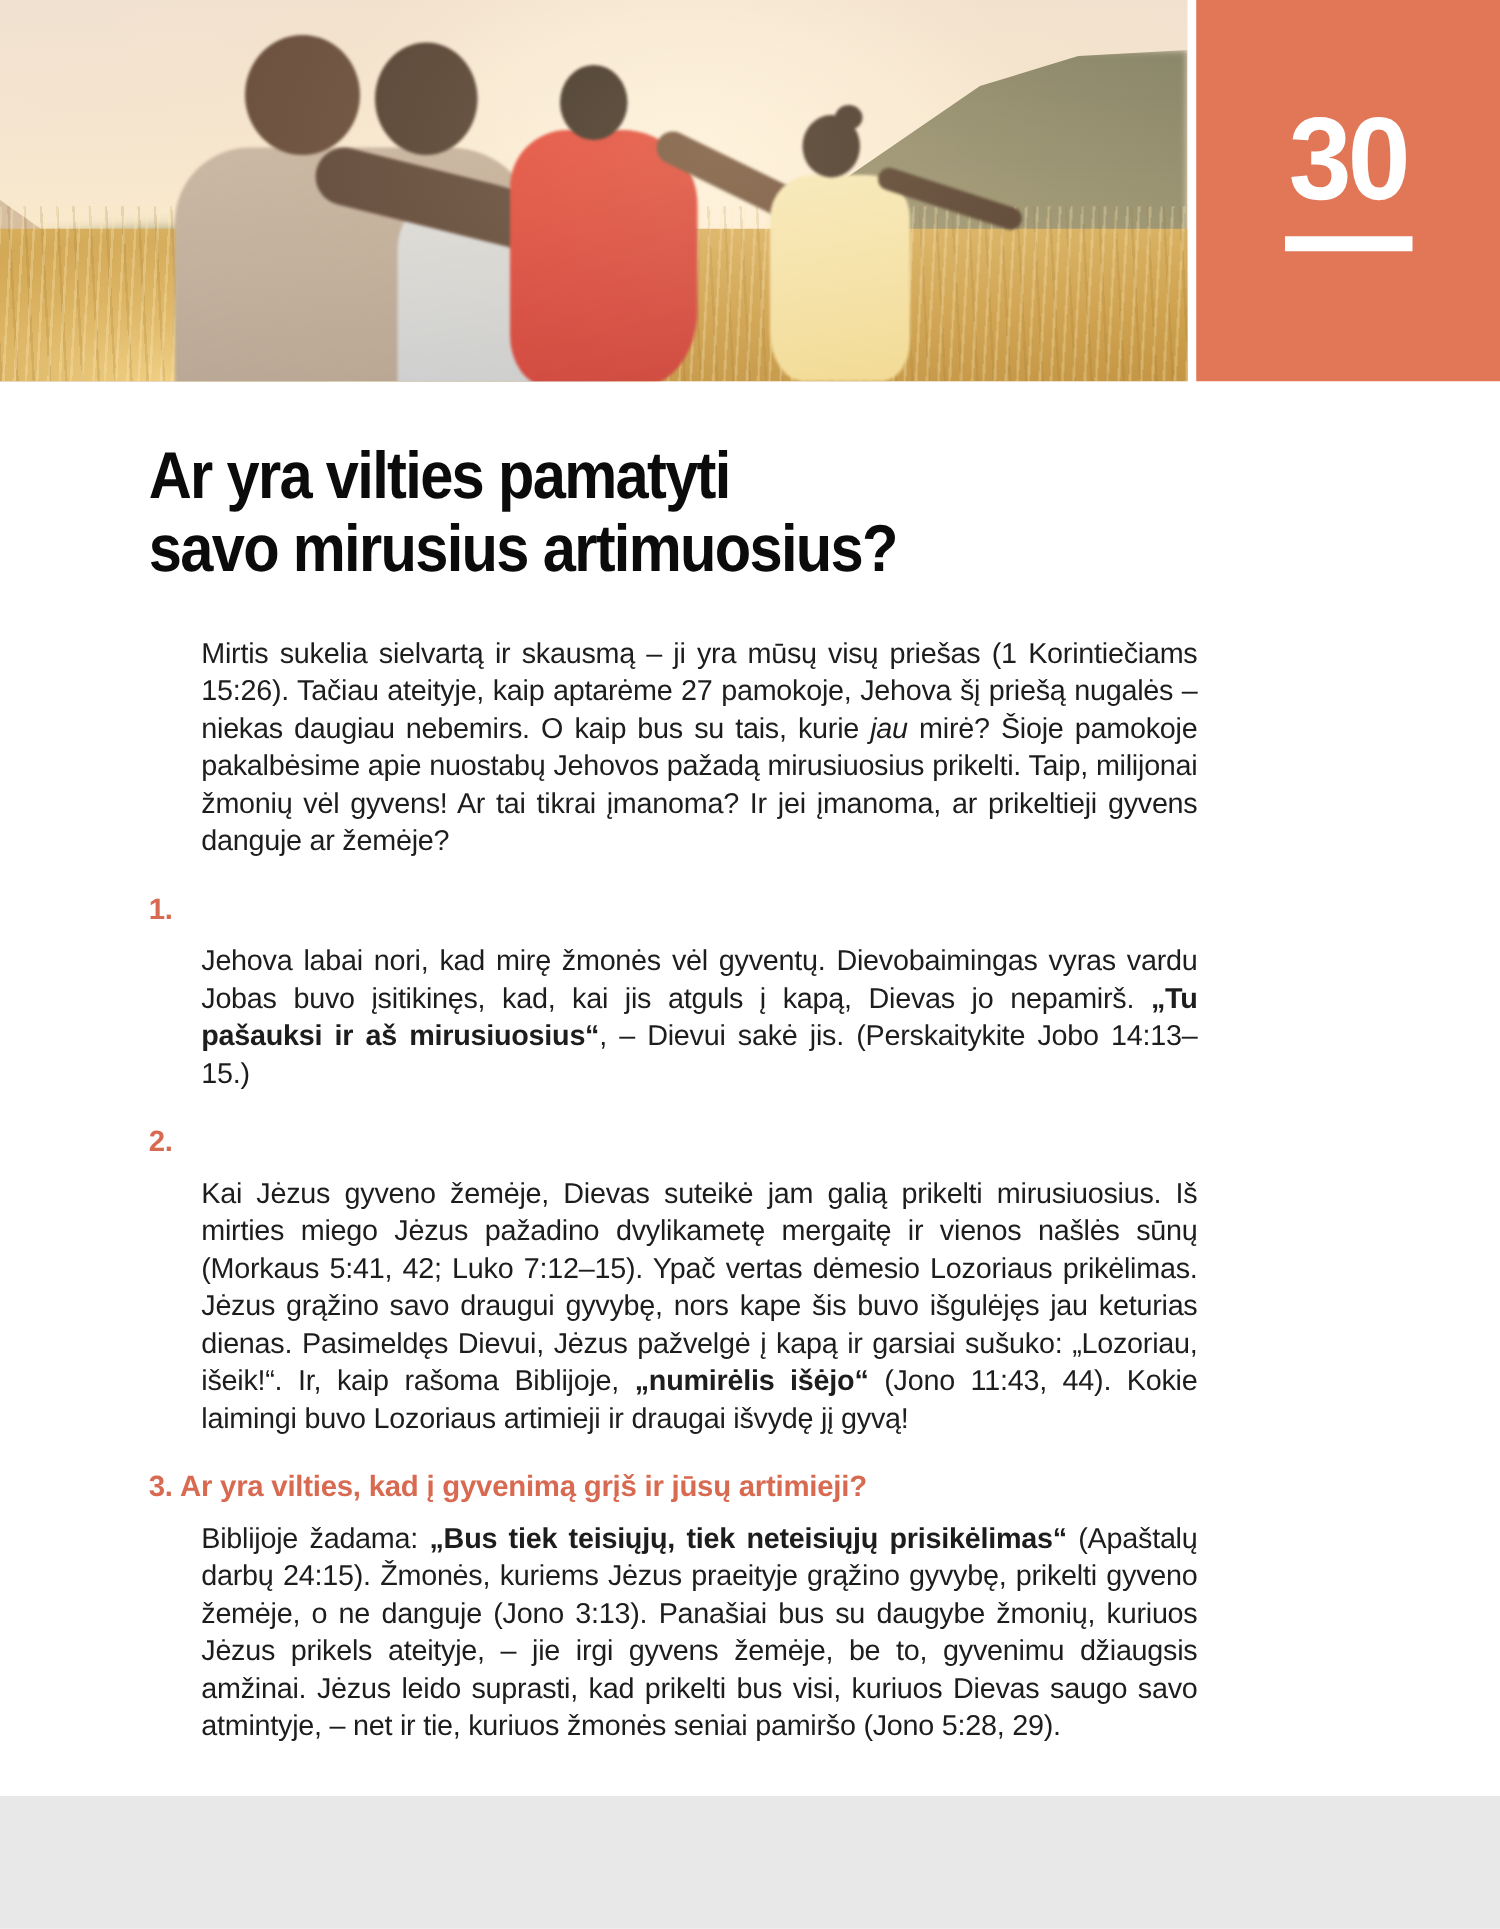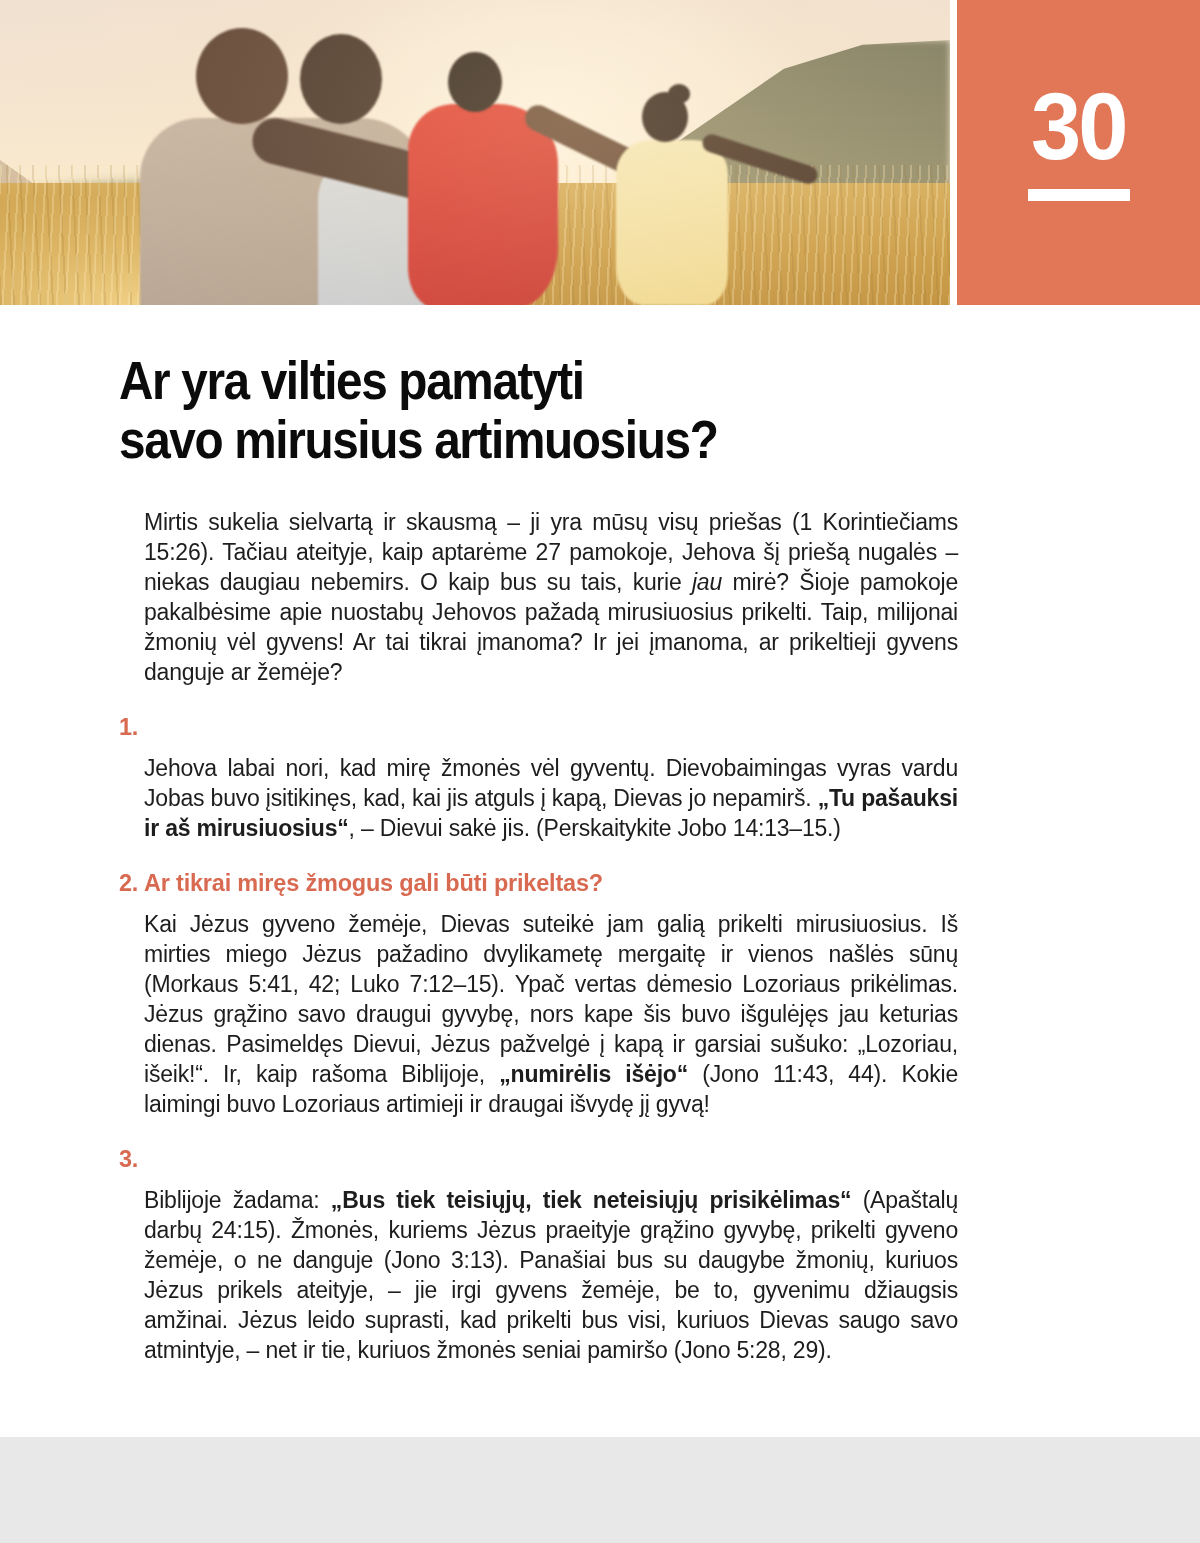--- a/index.html
+++ b/index.html
@@ -81,21 +81,21 @@
   }
   .badge-bar{width:102px;height:12px;background:#ffffff;margin-top:12px;}
   
   .content{padding:46px 242px 0 119px;}
   .title{
     margin:0 0 38px 0;font-size:53px;line-height:59px;font-weight:700;color:#0b0b0b;
     letter-spacing:-1.5px;transform:scaleX(.9);transform-origin:0 50%;white-space:nowrap;
   }
   .title span{display:block;}
   .para{
-    margin:0 0 20px 25px;font-size:23px;line-height:30px;color:#1d1d1d;
+    margin:0 0 20px 42px;font-size:23px;line-height:30px;color:#1d1d1d;
     text-align:justify;letter-spacing:-.2px;
   }
   .para .b{font-weight:700;}
   .para .i{font-style:italic;}
   .question{
     display:flex;margin:26px 0 12px 0;font-size:23.5px;line-height:28px;
     font-weight:700;color:#D96A52;letter-spacing:-.2px;
   }
   .q-num{width:25px;flex:none;}
 </style>
@@ -140,23 +140,23 @@
 
     <p class="para"><span>Mirtis sukelia sielvartą ir skausmą – ji yra mūsų visų priešas (1 Korintiečiams 15:26). Tačiau ateityje, kaip aptarėme 27 pamokoje, Jehova šį priešą nugalės – niekas daugiau nebemirs. O kaip bus su tais, kurie </span><span class="i">jau</span><span> mirė? Šioje pamokoje pakalbėsime apie nuostabų Jehovos pažadą mirusiuosius prikelti. Taip, milijonai žmonių vėl gyvens! Ar tai tikrai įmanoma? Ir jei įmanoma, ar prikeltieji gyvens danguje ar žemėje?</span></p>
 
     <div class="question">
       <span class="q-num">1.</span>
     </div>
     <p class="para"><span>Jehova labai nori, kad mirę žmonės vėl gyventų. Dievobaimingas vyras vardu Jobas buvo įsitikinęs, kad, kai jis atguls į kapą, Dievas jo nepamirš. </span><span class="b">„Tu pašauksi ir aš mirusiuosius“</span><span>, – Dievui sakė jis. (Perskaitykite Jobo 14:13–15.)</span></p>
 
     <div class="question">
       <span class="q-num">2.</span>
-      <span>Ar tikrai miręs žmogus gali būti prikeltas?</span>
     </div>
     <p class="para"><span>Kai Jėzus gyveno žemėje, Dievas suteikė jam galią prikelti mirusiuosius. Iš mirties miego Jėzus pažadino dvylikametę mergaitę ir vienos našlės sūnų (Morkaus 5:41, 42; Luko 7:12–15). Ypač vertas dėmesio Lozoriaus prikėlimas. Jėzus grąžino savo draugui gyvybę, nors kape šis buvo išgulėjęs jau keturias dienas. Pasimeldęs Dievui, Jėzus pažvelgė į kapą ir garsiai sušuko: „Lozoriau, išeik!“. Ir, kaip rašoma Biblijoje, </span><span class="b">„numirėlis išėjo“</span><span> (Jono 11:43, 44). Kokie laimingi buvo Lozoriaus artimieji ir draugai išvydę jį gyvą!</span></p>
 
     <div class="question">
       <span class="q-num">3.</span>
+      <span>Ar yra vilties, kad į gyvenimą grįš ir jūsų artimieji?</span>
     </div>
     <p class="para"><span>Biblijoje žadama: </span><span class="b">„Bus tiek teisiųjų, tiek neteisiųjų prisikėlimas“</span><span> (Apaštalų darbų 24:15). Žmonės, kuriems Jėzus praeityje grąžino gyvybę, prikelti gyveno žemėje, o ne danguje (Jono 3:13). Panašiai bus su daugybe žmonių, kuriuos Jėzus prikels ateityje, – jie irgi gyvens žemėje, be to, gyvenimu džiaugsis amžinai. Jėzus leido suprasti, kad prikelti bus visi, kuriuos Dievas saugo savo atmintyje, – net ir tie, kuriuos žmonės seniai pamiršo (Jono 5:28, 29).</span></p>
   </div>
 
 </div>
 
 </body></html>

